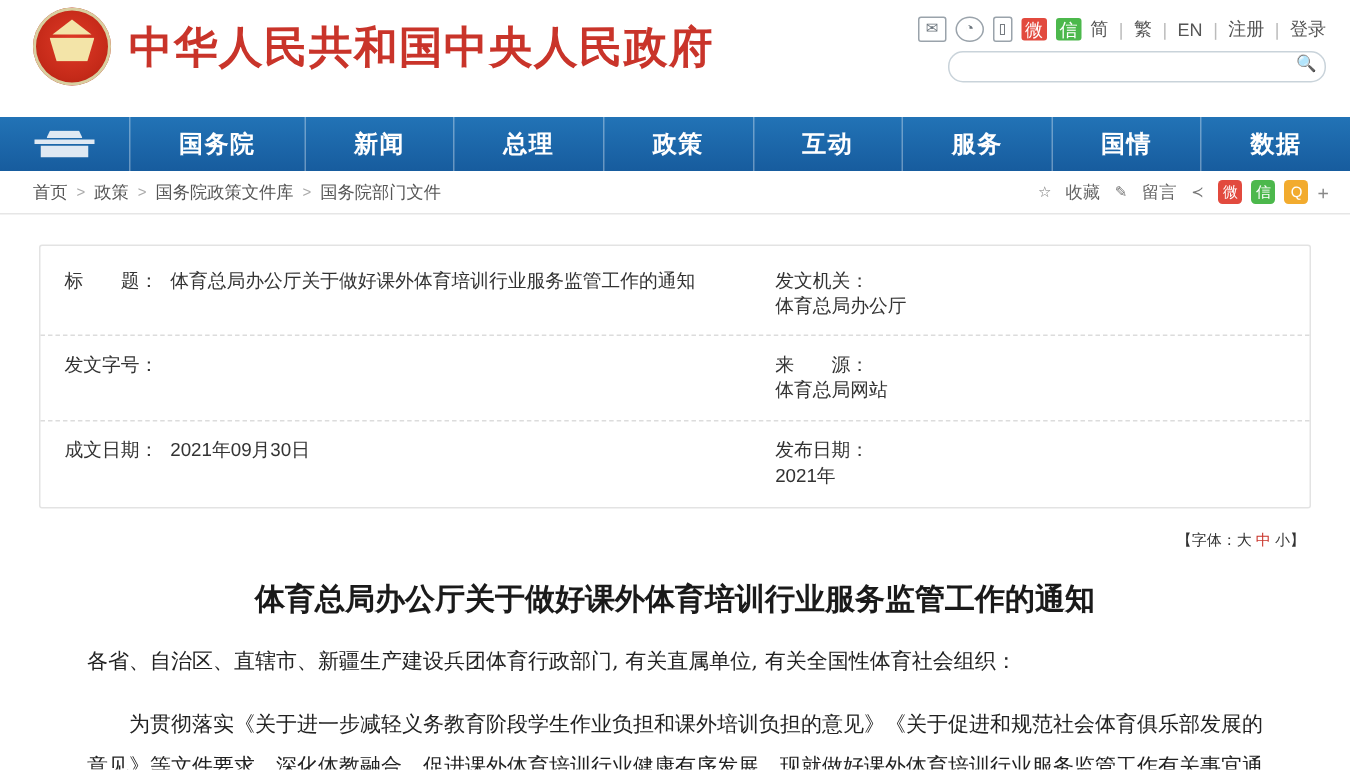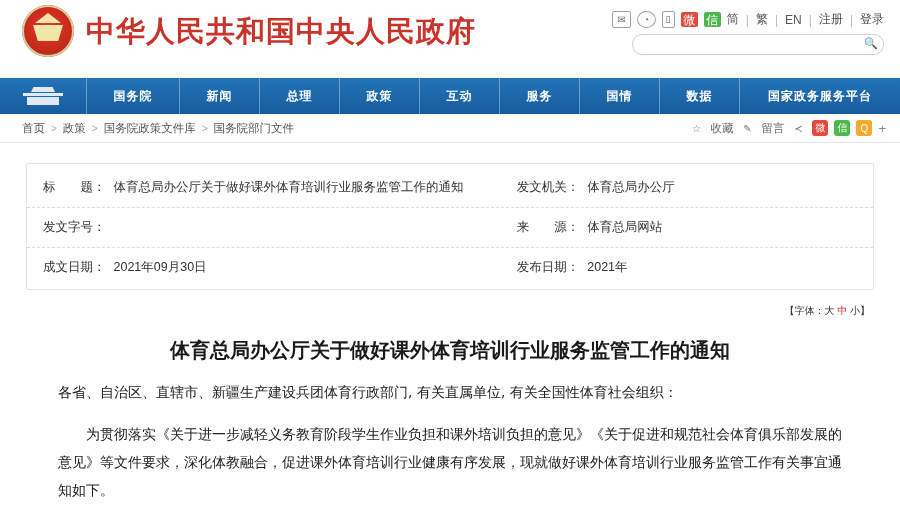--- a/index.html
+++ b/index.html
@@ -179,21 +179,21 @@
     position: absolute; left: 8px; top: 0;
     width: 24px; height: 5px;
     background: #dfe9f3;
     clip-path: polygon(10% 0, 90% 0, 100% 100%, 0 100%);
   }
   .nav-item {
     flex: 1 1 auto;
     display: flex;
     align-items: center;
     justify-content: center;
-    font-size: 12px;
+    font-size: 16px;
     font-weight: bold;
     letter-spacing: 1px;
     border-left: 1px solid rgba(255,255,255,0.35);
     cursor: pointer;
     font-family: "DejaVu Sans", sans-serif;
   }
   .nav-item.wide {
     flex: 0 0 160px;
   }
 
@@ -245,21 +245,21 @@
   }
   .meta-row:last-child { border-bottom: 0; }
   .meta-cell {
     display: flex;
     font-size: 12.5px;
     color: #333;
     padding: 0 16px;
     box-sizing: border-box;
   }
   .meta-cell.c1 { width: 56%; }
-  .meta-cell.c2 { width: 44%; }
+  .meta-cell.c2 { width: 44%; flex-direction: column; }
   .meta-label {
     color: #333;
     white-space: nowrap;
     margin-right: 8px;
   }
   .meta-value {
     color: #333;
     line-height: 1.3;
   }
 
@@ -332,21 +332,20 @@
       </span>
   </div>
   <div class="nav-item">国务院</div>
   <div class="nav-item">新闻</div>
   <div class="nav-item">总理</div>
   <div class="nav-item">政策</div>
   <div class="nav-item">互动</div>
   <div class="nav-item">服务</div>
   <div class="nav-item">国情</div>
   <div class="nav-item">数据</div>
-  <div class="nav-item wide">国家政务服务平台</div>
 </div>
 
 <div class="crumb-bar">
   <a href="#">首页</a>
   <span class="crumb-sep">&gt;</span>
   <a href="#">政策</a>
   <span class="crumb-sep">&gt;</span>
   <a href="#">国务院政策文件库</a>
   <span class="crumb-sep">&gt;</span>
   <a href="#">国务院部门文件</a>

